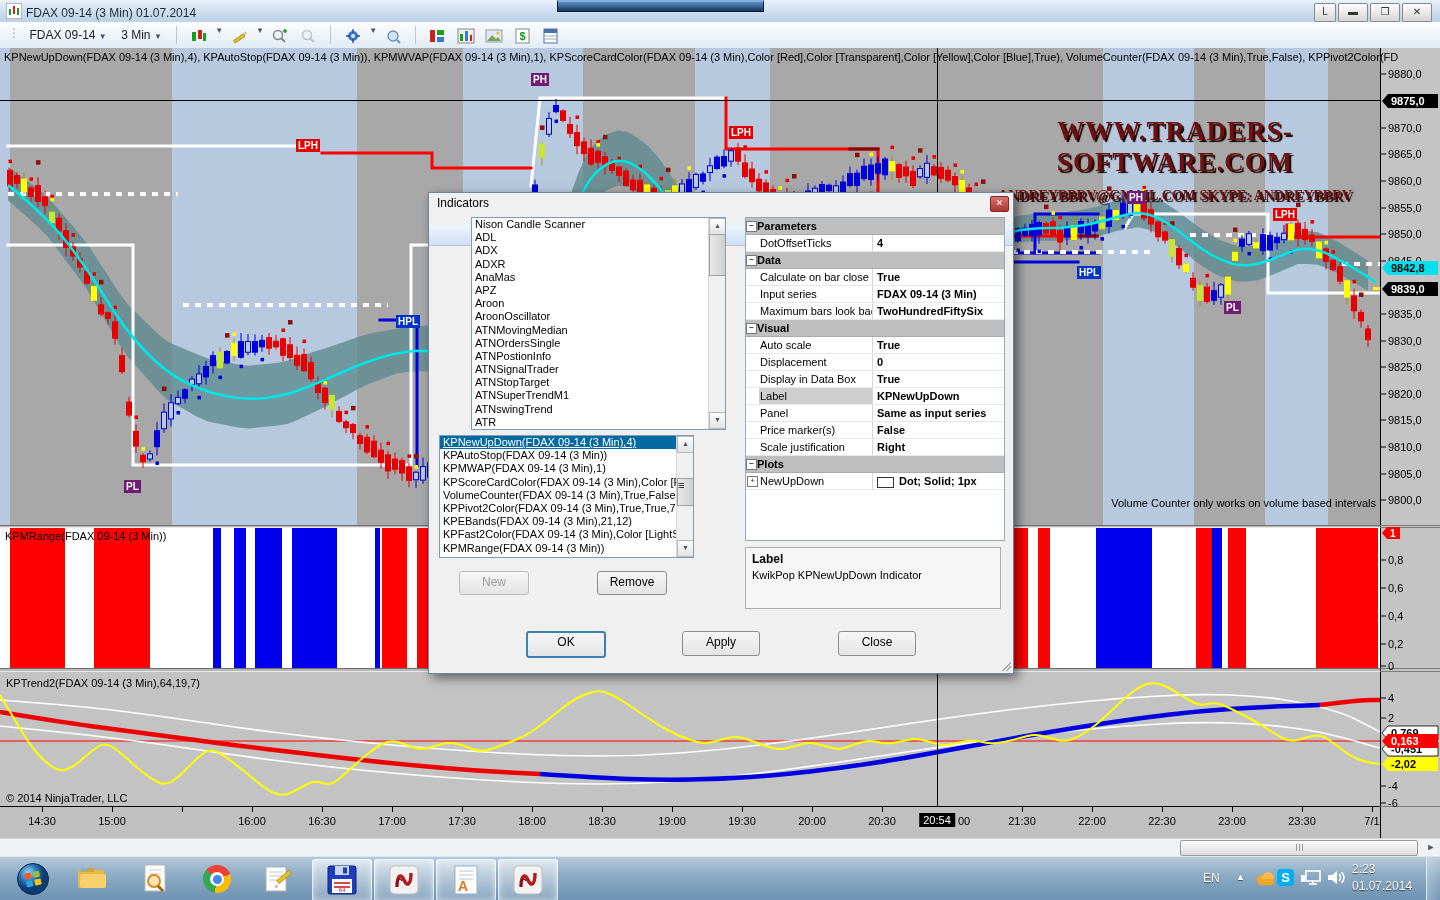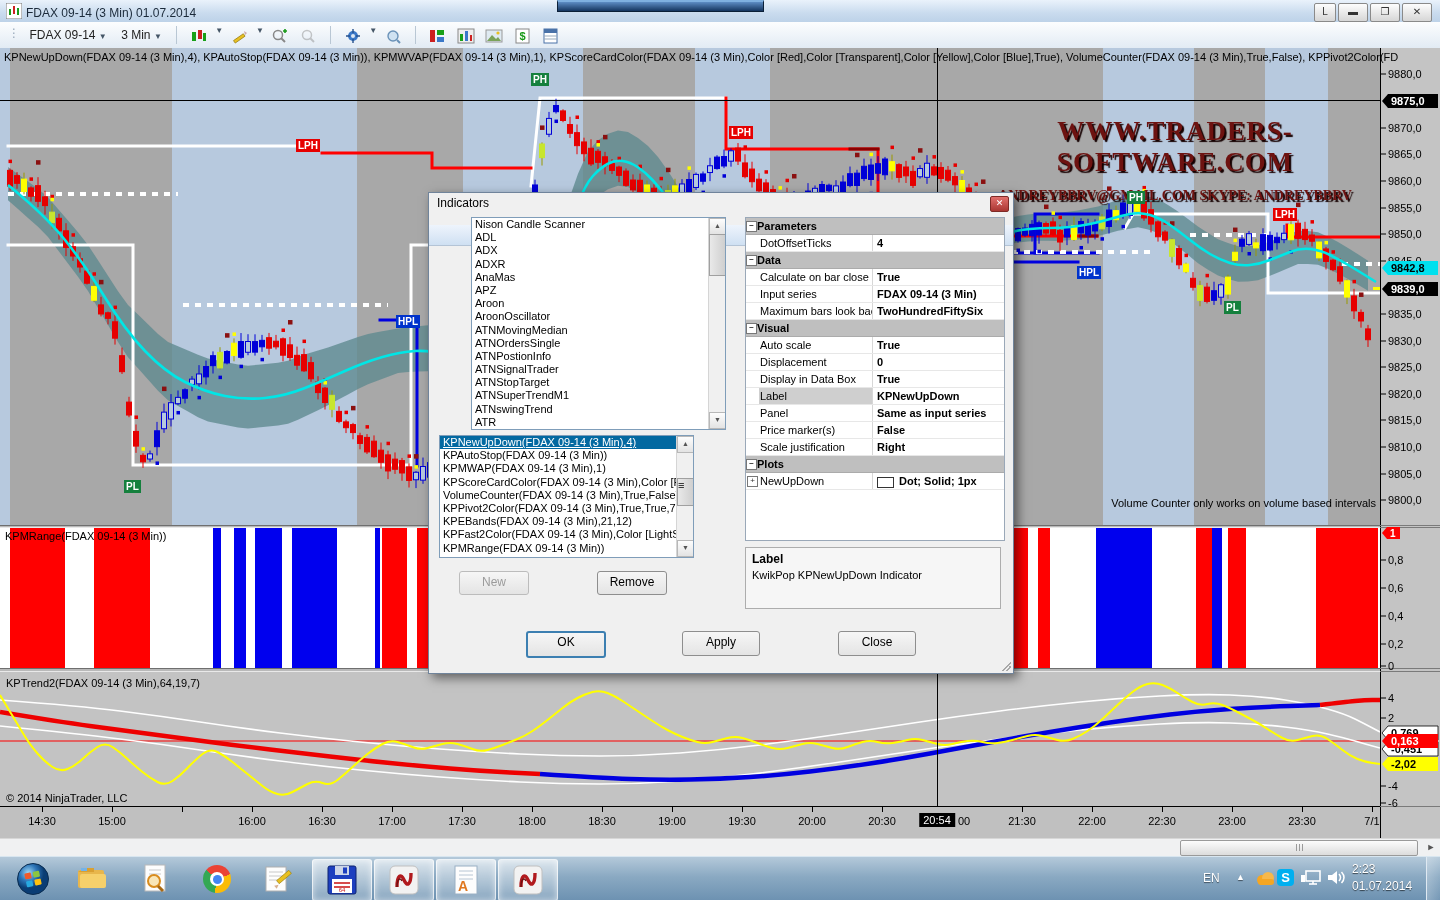--- a/index.html
+++ b/index.html
@@ -24,21 +24,21 @@
   
   #indicator-line{left:4px;top:51px;width:1400px;height:14px;font-size:11px;color:#000;
     white-space:nowrap;overflow:hidden;z-index:3;}
   #watermark{left:955px;top:116px;width:440px;text-align:center;z-index:2;
     font-family:"Liberation Serif","DejaVu Serif",serif;color:#6d1210;
     text-shadow:2px 2px 1px #160000;}
   #wm1{font-size:27px;font-weight:bold;letter-spacing:1px;}
   #wm2{font-size:14px;font-weight:bold;margin-top:10px;}
   .pv{position:absolute;z-index:2;font-size:10px;font-weight:bold;color:#fff;
     padding:0 2px;height:13px;line-height:13px;}
-  .pv-black{background:#15803d;}
+  .pv-black{background:#701a75;}
   .pv-red{background:#e60000;}
   .pv-blue{background:#0033cc;}
   #range-panel{left:0;top:528px;width:1380px;height:140px;background:#fff;overflow:hidden;}
   .rbar{position:absolute;top:0;height:140px;}
   #range-label{left:5px;top:530px;font-size:11px;color:#000;z-index:2;}
   #trend-label{left:6px;top:677px;font-size:11px;color:#000;z-index:2;}
   #copyright{left:6px;top:792px;font-size:11px;color:#000;z-index:2;}
   #volume-note{left:976px;top:497px;width:400px;text-align:right;font-size:11px;color:#000;z-index:2;}
   .sep{left:0;width:1440px;background:#b9b9b9;border-top:1px solid #6f6f6f;border-bottom:1px solid #e9e9e9;}
   

